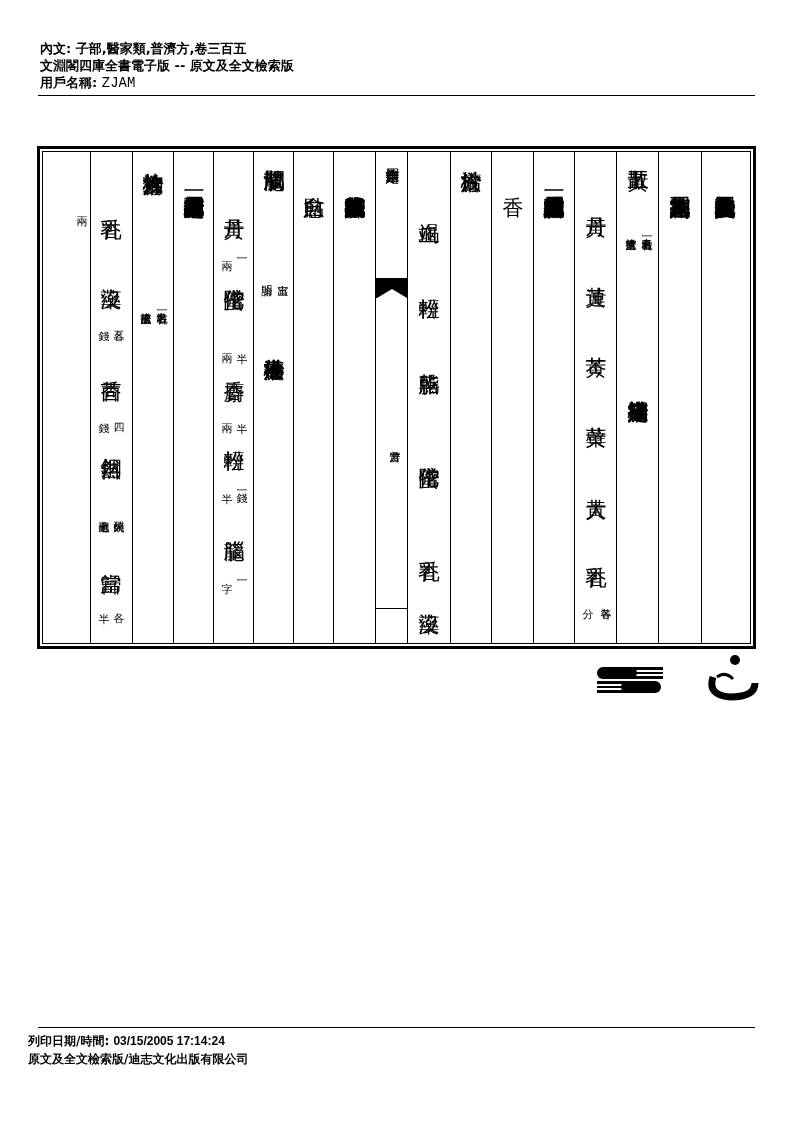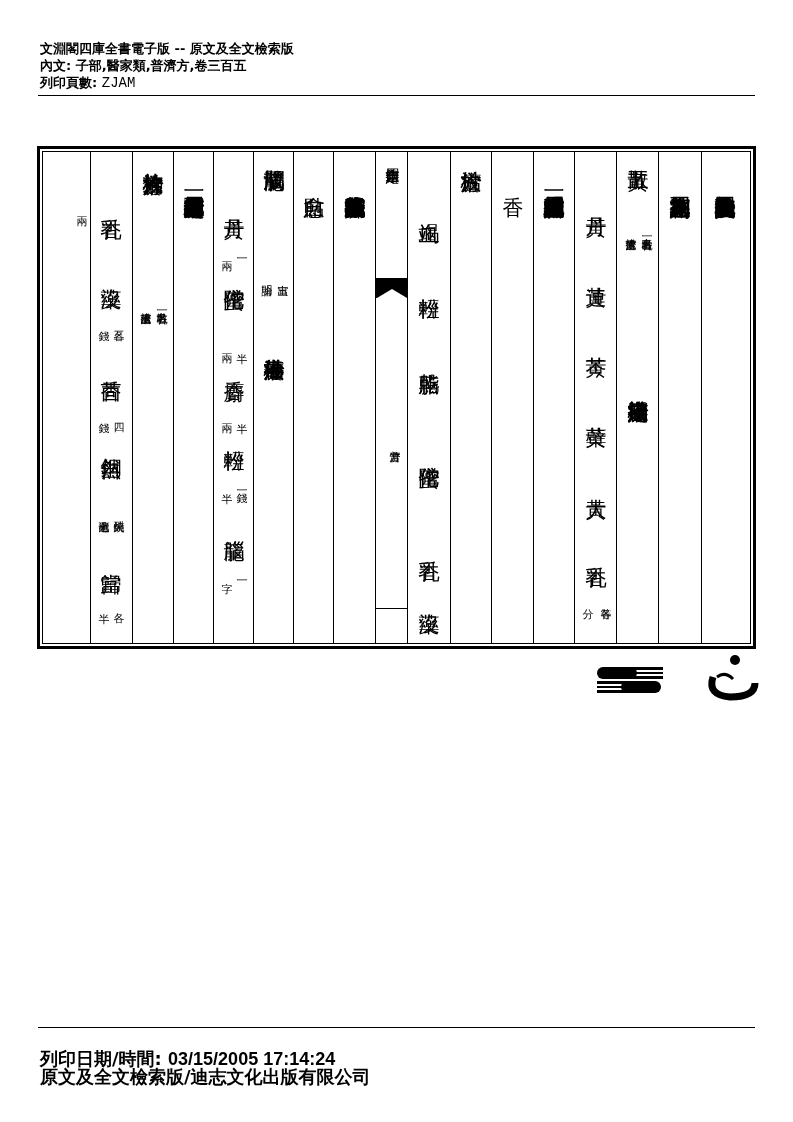--- a/index.html
+++ b/index.html
@@ -27,35 +27,35 @@
                   font-size: 14px; line-height: 16px; }
   .banner-fish { position: absolute; left: 0; right: 0; top: 126px; height: 20px; background: #000; }
   .banner-fish::after { content: ""; position: absolute; left: 50%; bottom: 0; transform: translateX(-50%);
       width: 0; height: 0; border-left: 15px solid transparent; border-right: 15px solid transparent; border-bottom: 9px solid #fff; }
   .banner-sub { position: absolute; left: 12px; top: 290px; writing-mode: vertical-rl; text-orientation: upright;
                 font-size: 11px; line-height: 13px; }
   .banner-line { position: absolute; left: 0; right: 0; top: 456px; height: 1px; background: #000; }
 
   .logos { position: absolute; left: 595px; top: 655px; width: 165px; height: 50px; }
   .hr-bot { position: absolute; left: 38px; top: 1027px; width: 717px; height: 1px; background: #000; }
-  .ftr { position: absolute; left: 40px; top: 1032px; font-family: "DejaVu Sans", "Liberation Sans", sans-serif;
-         font-weight: bold; font-size: 18px; line-height: 18px; margin-top: 18px; }
+  .ftr { position: absolute; left: 28px; top: 1032px; font-family: "DejaVu Sans", "Liberation Sans", sans-serif;
+         font-weight: bold; font-size: 12px; line-height: 18px; }
   .ftr .num { font-family: "Liberation Sans", sans-serif; }
 </style>
 </head>
 <body>
 
 <div class="hdr hdr-left">
-  <div>文淵閣四庫全書電子版 -- 原文及全文檢索版</div>
   <div>
     <span>內文:</span>
     <span>子部,醫家類,普濟方,卷三百五</span>
   </div>
+  <div>文淵閣四庫全書電子版 -- 原文及全文檢索版</div>
   <div>
-    <span>列印頁數:</span>
+    <span>用戶名稱:</span>
     <span class="user-val">ZJAM</span>
   </div>
 </div>
 <div class="hdr hdr-right">
 </div>
 <div class="hr-top"></div>
 
 <div class="frame">
   <div class="inner">
 

